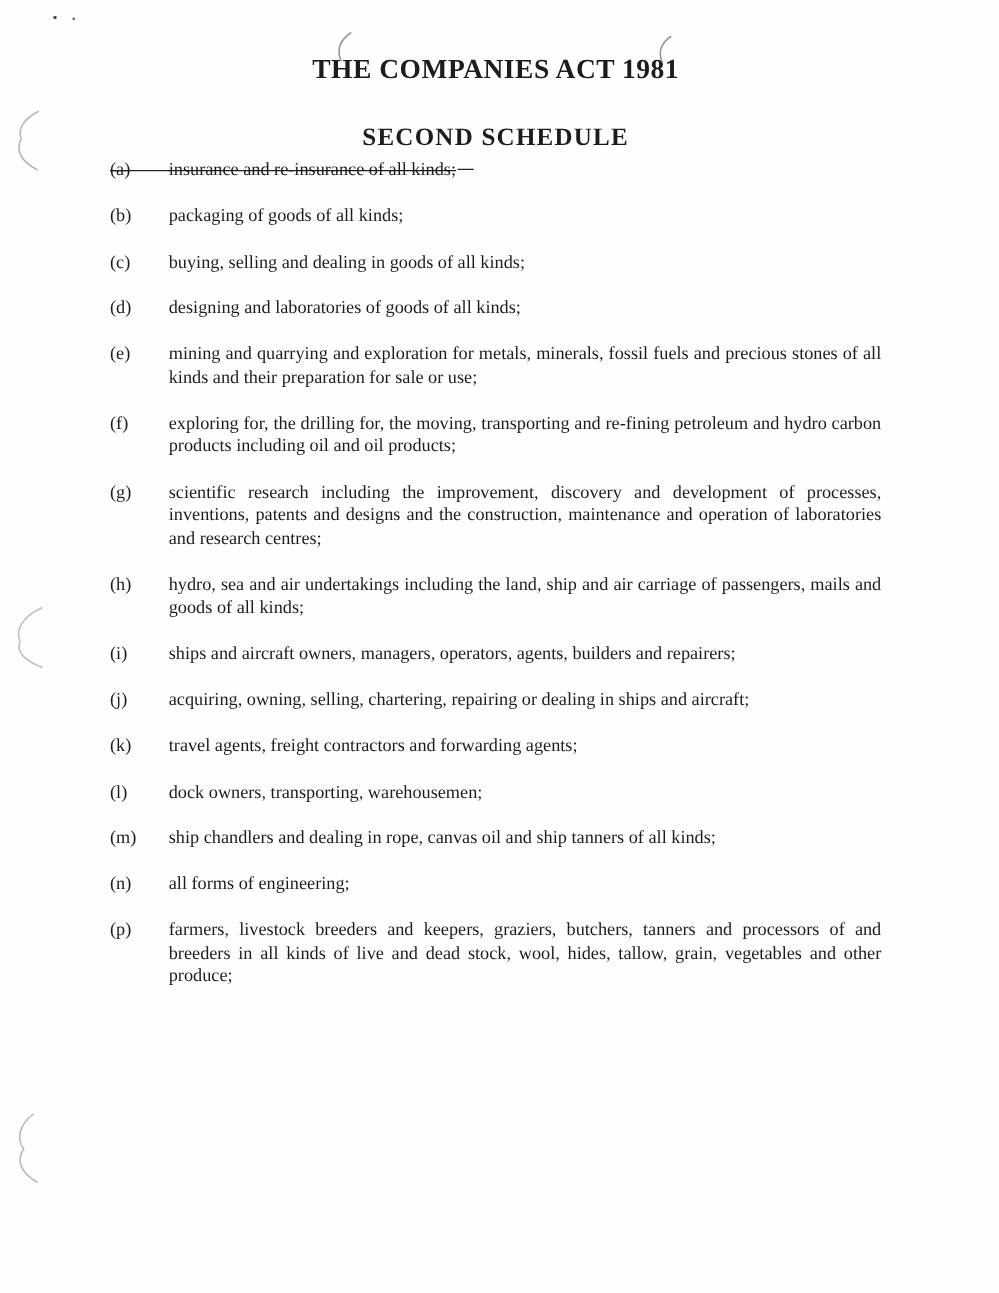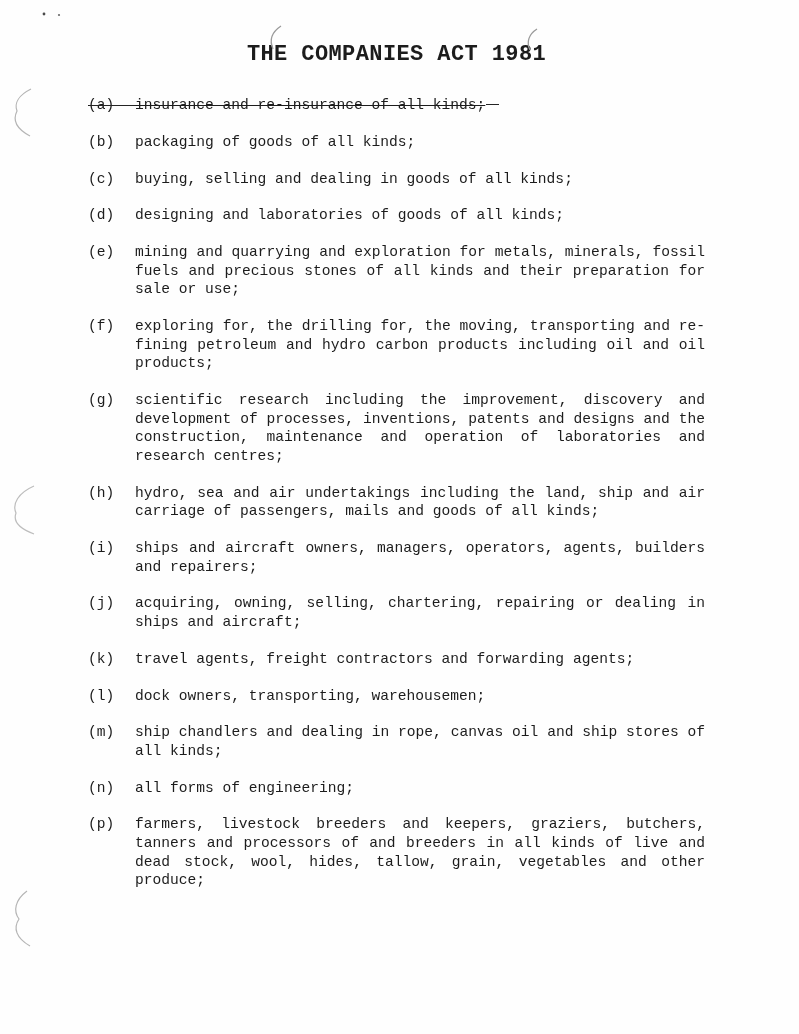--- a/index.html
+++ b/index.html
@@ -3,21 +3,21 @@
 <meta charset="utf-8">
 <style>
   html, body { margin: 0; padding: 0; background: #ffffff; }
   .page {
     position: relative;
     width: 799px;
     height: 1034px;
     margin: 0;
     background: #fefefe;
     color: #1c1c1c;
-    font-family: Liberation Mono, monospace;
+    font-family: Liberation Serif, serif;
     box-sizing: border-box;
     padding: 36px 94px 0 88px;
     overflow: hidden;
   }
   .artifacts {
     position: absolute;
     top: 0; left: 0;
     width: 799px; height: 1034px;
     pointer-events: none;
   }
@@ -35,21 +35,21 @@
     text-align: center;
     margin: 30px 0 0 0;
     letter-spacing: 1px;
     line-height: 24px;
   }
   p.intro {
     font-size: 14.6px;
     line-height: 18.6px;
     margin: 41px 0 0 0;
   }
-  .objects-list { margin-top: 28px; }
+  .objects-list { margin-top: 5px; }
   .item {
     position: relative;
     display: flex;
     font-size: 14.6px;
     line-height: 18.6px;
     margin-bottom: 18.2px;
   }
   .item-label { flex: 0 0 47px; }
   .item-text { flex: 1 1 auto; text-align: justify; }
   
@@ -87,20 +87,21 @@
     <circle cx="44" cy="14" r="1.4" fill="#4a4a4a"></circle>
     <circle cx="59" cy="15" r="1.1" fill="#6a6a6a"></circle>
     <path d="M281,26 C272,32 269,40 273,49" stroke="#9a9a9a" stroke-width="1.3" fill="none"></path>
     <path d="M537,29 C529,34 526,42 530,50" stroke="#9a9a9a" stroke-width="1.3" fill="none"></path>
     <path d="M31,89 C19,95 14,103 17,111 C13,119 15,128 30,136" stroke="#b5b5b5" stroke-width="1.2" fill="none"></path>
     <path d="M34,486 C18,493 12,504 16,513 C13,521 18,528 34,534" stroke="#bdbdbd" stroke-width="1.2" fill="none"></path>
     <path d="M27,891 C15,900 13,911 19,919 C13,928 16,938 30,946" stroke="#b5b5b5" stroke-width="1.2" fill="none"></path>
   </svg>
 
   <h1 class="doc-title">THE COMPANIES ACT 1981</h1>
+  <h2 class="doc-subtitle">SECOND SCHEDULE</h2>
 
 
   <div class="objects-list">
       <div class="item struck">
     <span class="item-label">(a)</span>
     <span class="item-text">insurance and re-insurance of all kinds;</span>
   </div>
       <div class="item">
     <span class="item-label">(b)</span>
     <span class="item-text">packaging of goods of all kinds;</span>
@@ -140,21 +141,21 @@
       <div class="item">
     <span class="item-label">(k)</span>
     <span class="item-text">travel agents, freight contractors and forwarding agents;</span>
   </div>
       <div class="item">
     <span class="item-label">(l)</span>
     <span class="item-text">dock owners, transporting, warehousemen;</span>
   </div>
       <div class="item">
     <span class="item-label">(m)</span>
-    <span class="item-text">ship chandlers and dealing in rope, canvas oil and ship stores of all kinds;</span>
+    <span class="item-text">ship chandlers and dealing in rope, canvas oil and ship tanners of all kinds;</span>
   </div>
       <div class="item">
     <span class="item-label">(n)</span>
     <span class="item-text">all forms of engineering;</span>
   </div>
       <div class="item">
     <span class="item-label">(p)</span>
     <span class="item-text">farmers, livestock breeders and keepers, graziers, butchers, tanners and processors of and breeders in all kinds of live and dead stock, wool, hides, tallow, grain, vegetables and other produce;</span>
   </div>
     </div>

